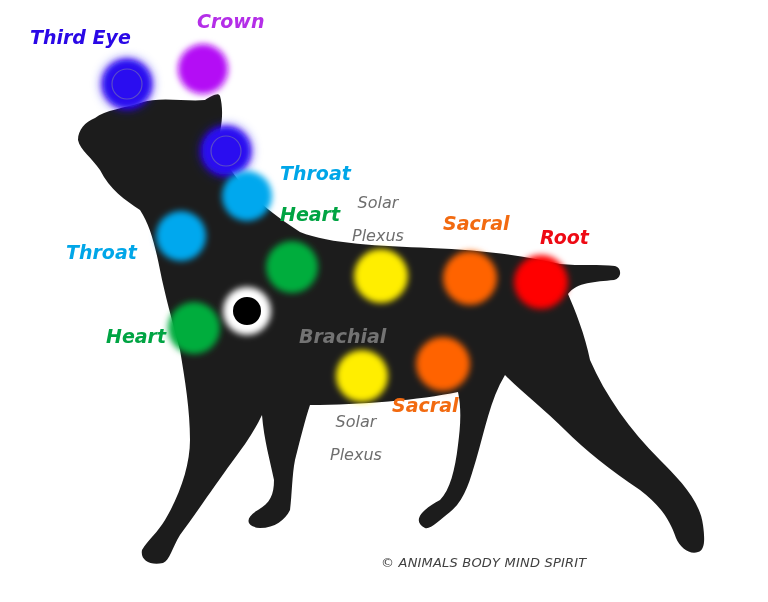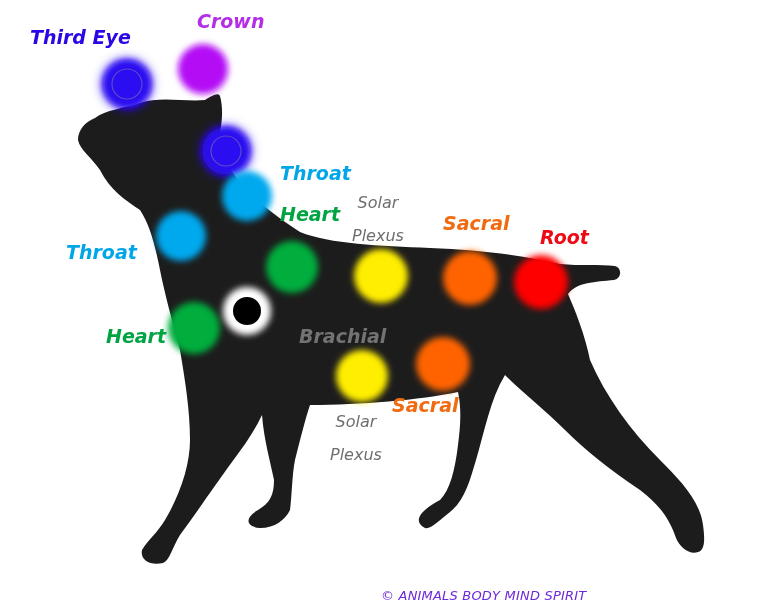--- a/index.html
+++ b/index.html
@@ -1,20 +1,20 @@
 <!DOCTYPE html>
 <html><head>
 <meta charset="utf-8">
 <style>
   html, body { margin: 0; padding: 0; background: #ffffff; }
   body { width: 768px; height: 602px; position: relative; overflow: hidden; font-family: "DejaVu Sans", sans-serif; }
   #stage { position: absolute; left: 0; top: 0; width: 768px; height: 512px; font-style: italic; }
   .label { position: absolute; font-weight: bold; font-size: 19px; line-height: 22px; white-space: nowrap; }
   .label.two { text-align: center; font-weight: normal; line-height: 33px; font-size: 16px; }
-  .copyright { position: absolute; left: 381px; top: 555px; font-size: 13px; color: #6d28d9; letter-spacing: 0.2px; margin-top: 33px; }
+  .copyright { position: absolute; left: 381px; top: 555px; font-size: 13px; color: #404040; letter-spacing: 0.2px; }
 </style>
 </head>
 <body>
 
 <div id="stage">
   <svg id="dog-svg" width="768" height="602" viewBox="0 0 768 602" style="position:absolute;left:0;top:0;">
     <defs>
       <filter id="blur" x="-50%" y="-50%" width="200%" height="200%">
         <feGaussianBlur stdDeviation="3.2"></feGaussianBlur>
       </filter>

